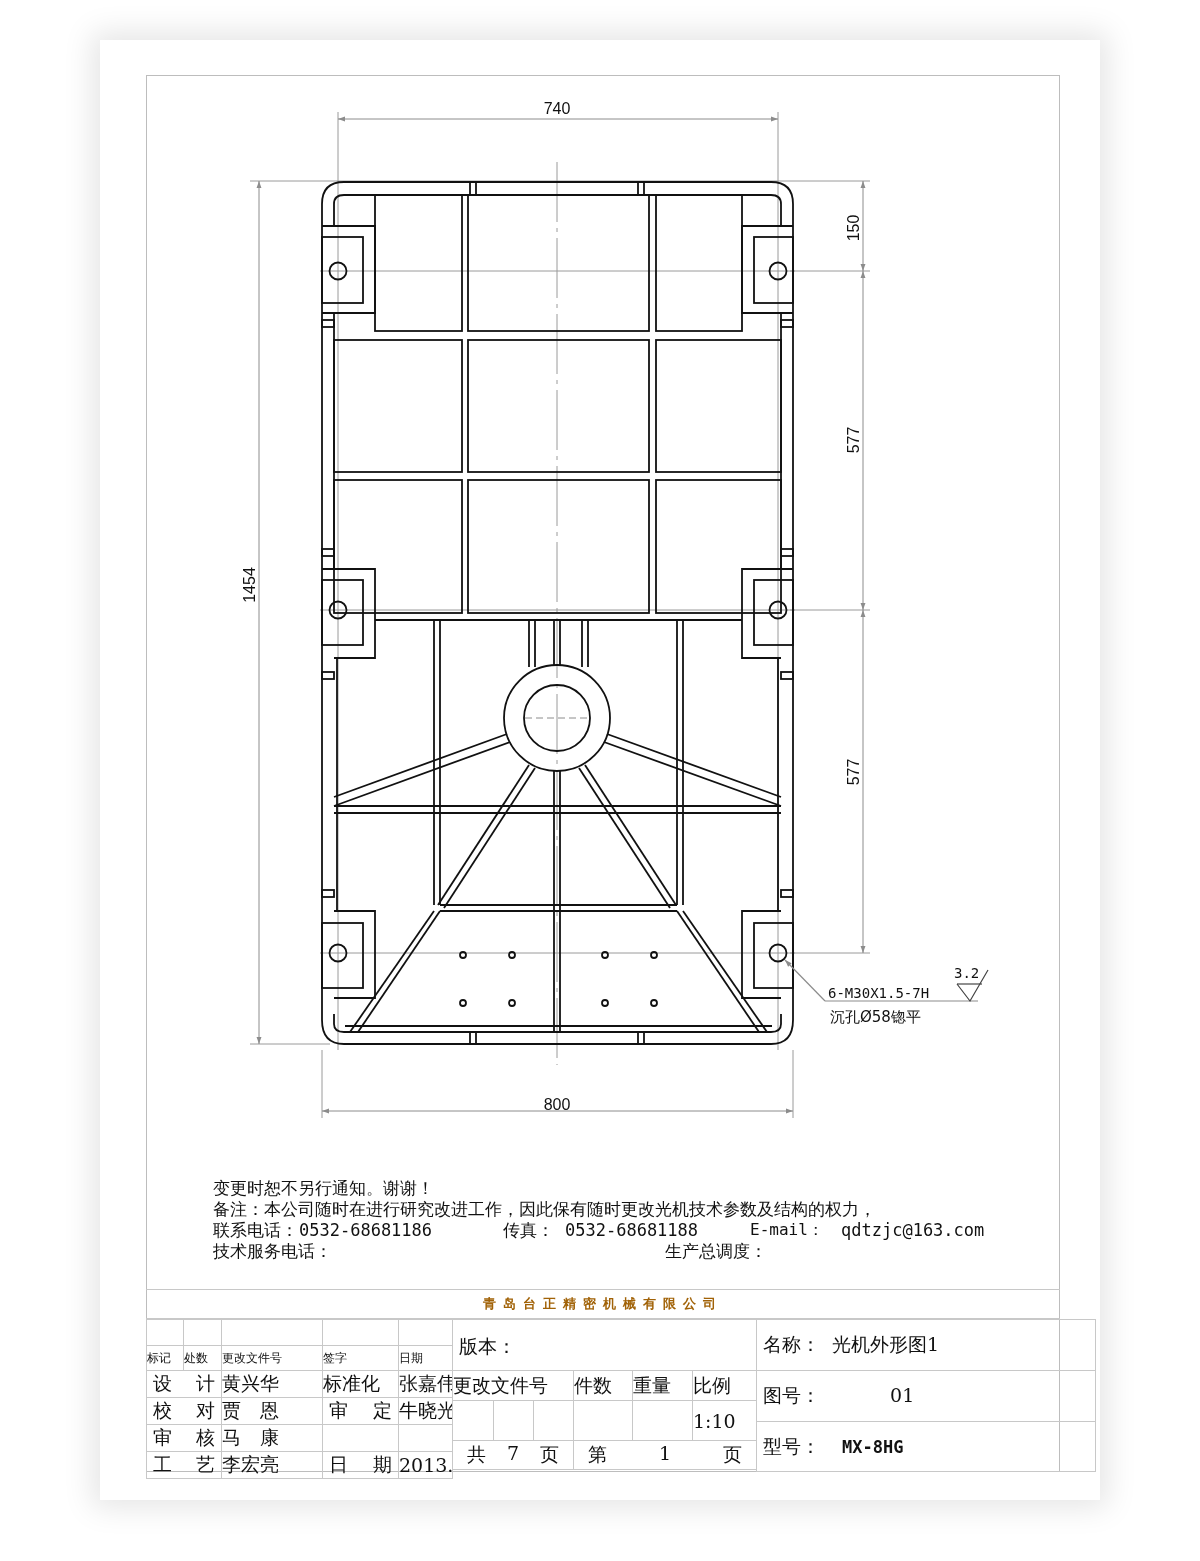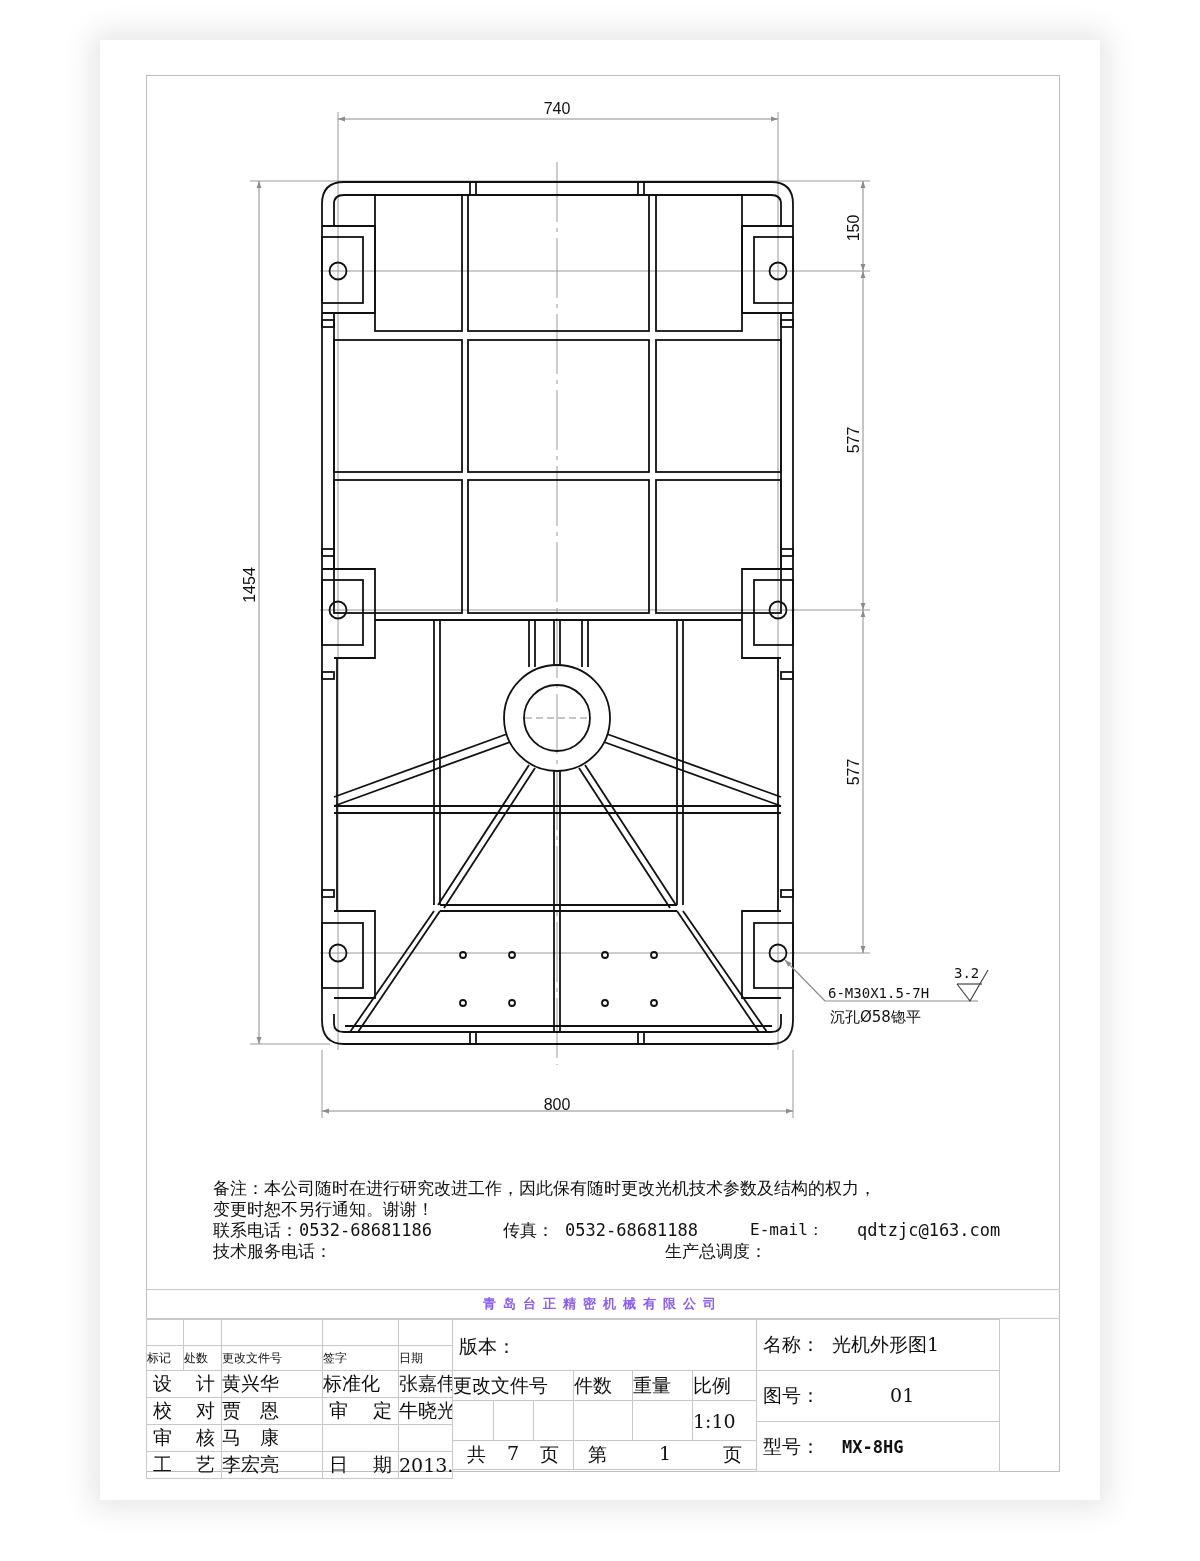--- a/index.html
+++ b/index.html
@@ -31,21 +31,21 @@
     .notes .abs { position: absolute; top: 0; }
 
     .tb { position: absolute; border-collapse: collapse; table-layout: fixed;
           font-family: "DejaVu Serif", serif; color: #111; }
     .tb td { border: 1.2px solid #c8c8c8; padding: 0; vertical-align: middle;
              overflow: hidden; white-space: nowrap; }
     .company { position: absolute; left: 146px; top: 1289px; width: 914px; height: 30px;
                border-top: 1.2px solid #c8c8c8; border-bottom: 1.2px solid #c8c8c8;
                box-sizing: border-box; text-align: center; line-height: 28px;
                font-family: "DejaVu Sans", sans-serif; font-weight: bold; font-size: 13px;
-               letter-spacing: 7px; color: #8b5cf6; }
+               letter-spacing: 7px; color: #a16207; }
     .small { font-size: 12px; }
     .big { font-size: 19px; }
     .spread { display: flex; justify-content: space-between; padding: 0 6px; }
     .lbl-left { text-align: left !important; padding-left: 6px !important; }
     .mono2 { font-family: "DejaVu Sans Mono", monospace; font-weight: bold; font-size: 17px; }
   </style>
 </head>
 <body>
 
 <div class="sheet"></div>
@@ -221,29 +221,29 @@
     <line x1="825" y1="1001" x2="978" y2="1001"></line>
     <path d="M957,984 L970,1001 L988,970" stroke="#444"></path>
     <line x1="957" y1="984" x2="982" y2="984" stroke="#444"></line>
   </g>
   <text class="callout" x="954" y="978">3.2</text>
   <text class="callout" x="828" y="998">6-M30X1.5-7H</text>
   <text class="callout-cn" x="830" y="1022">沉孔Ø58锪平</text>
 </svg>
 
 <div class="notes">
+  <div class="row"><span>变更时恕不另行通知。谢谢！</span></div>
   <div class="row"><span>备注：本公司随时在进行研究改进工作，因此保有随时更改光机技术参数及结构的权力，</span></div>
-  <div class="row"><span>变更时恕不另行通知。谢谢！</span></div>
   <div class="row">
     <span class="abs" style="left:0">联系电话：</span>
     <span class="abs mono" style="left:86px">0532-68681186</span>
     <span class="abs" style="left:290px">传真：</span>
     <span class="abs mono" style="left:352px">0532-68681188</span>
     <span class="abs mono" style="left:537px;font-size:16px">E-mail：</span>
-    <span class="abs mono" style="left:644px">qdtzjc@163.com</span>
+    <span class="abs mono" style="left:628px">qdtzjc@163.com</span>
   </div>
   <div class="row">
     <span class="abs" style="left:0">技术服务电话：</span>
     <span class="abs" style="left:452px">生产总调度：</span>
   </div>
 </div>
 
 <div class="company">青岛台正精密机械有限公司</div>
 
 <table class="tb" style="left:146px; top:1319px; width:306px;">
@@ -365,21 +365,21 @@
           <div class="spread" style="padding:0 14px">
             <span>第</span>
             <span>1</span>
             <span>页</span>
           </div>
         </td>
   </tr>
 </tbody>
   </table>
 
-<table class="tb" style="left:756px; top:1319px; width:244px;padding-left:39px;">
+<table class="tb" style="left:756px; top:1319px; width:340px;padding-left:39px;">
   <tbody>
       <tr style="height:51px">
     <td class="lbl-left big">
       <span>名称：</span>
       <span style="margin-left:6px">光机外形图1</span>
     </td>
   </tr>
   <tr style="height:51px">
     <td class="lbl-left big">
       <span>图号：</span>

